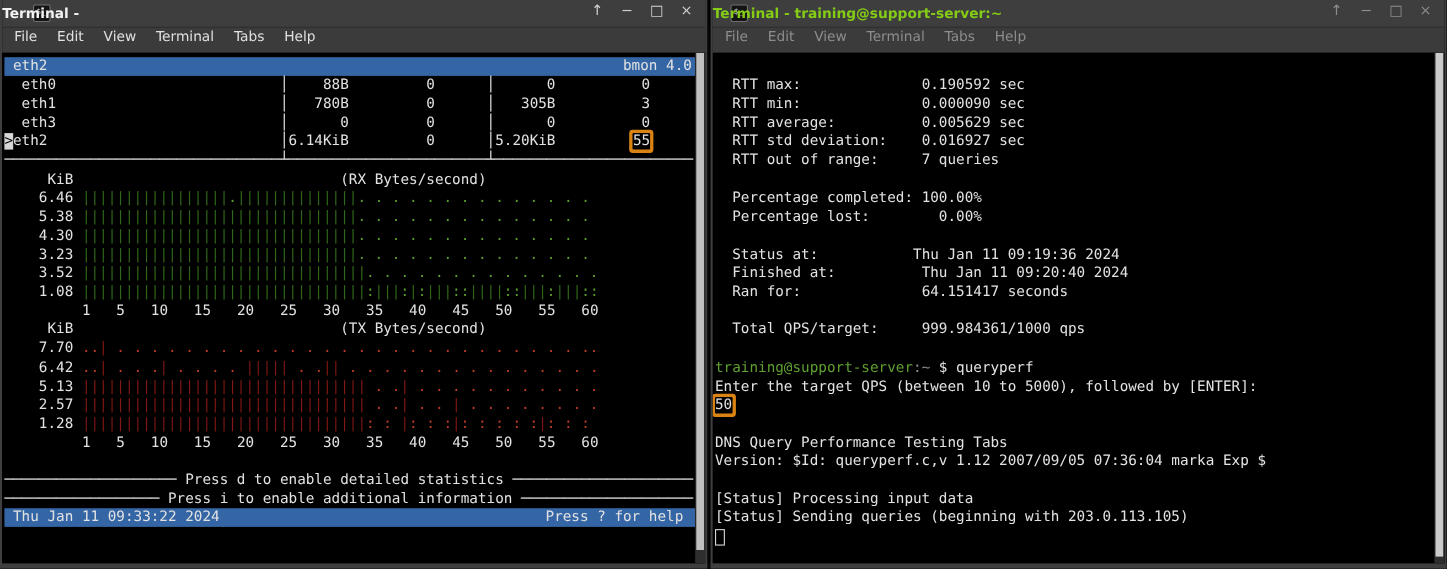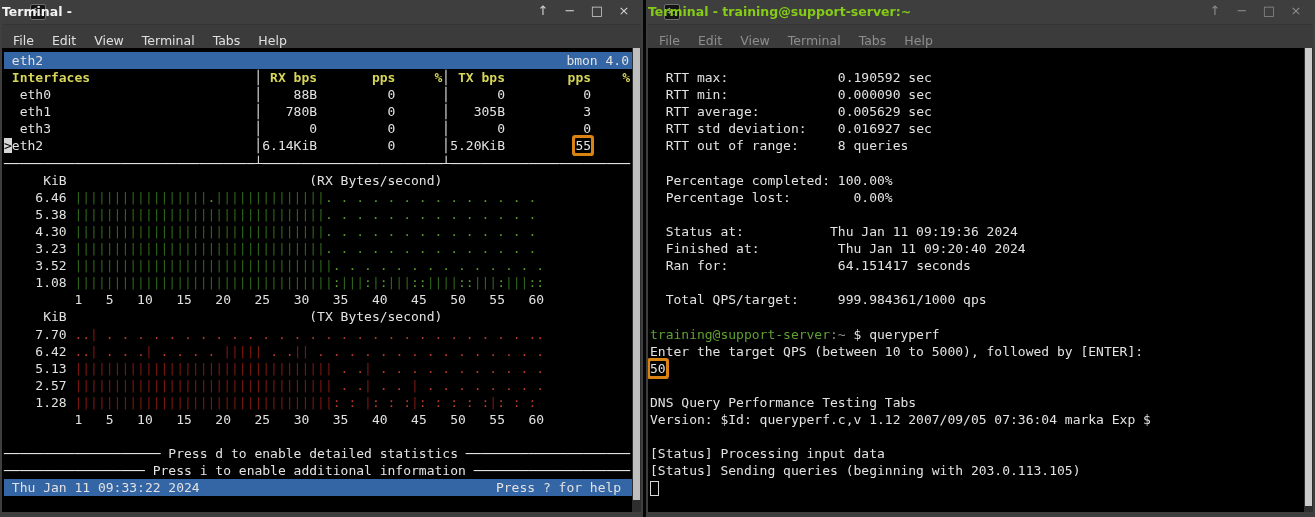--- a/index.html
+++ b/index.html
@@ -21,21 +21,21 @@
   .win-right .title{color:#84cc16}
   .app-icon{position:absolute;top:4px;width:16px;height:16px;background:#141414;
     border:1px solid #6f6f6f;border-radius:2px;text-align:left}
   .win-left .app-icon{left:28px}
   .win-right .app-icon{left:16px}
   .app-icon-glyph{display:block;font-size:7px;line-height:13px;color:#d8d8d8;padding-left:2px;
     font-family:"DejaVu Sans Mono",monospace}
   .winbtns{position:absolute;right:10px;top:3px;display:flex;gap:13px}
   .winbtn{width:14px;text-align:center;font-size:13px;color:#d0d0d0;cursor:default}
   .win-right .winbtn{color:#8d8d8d}
-  .menubar{height:23px;background:#3b3b3b;display:flex;align-items:flex-end;padding-left:2px}
+  .menubar{height:23px;background:#3b3b3b;display:flex;align-items:flex-start;padding-left:2px}
   .menu-item{padding:0 9px;font-size:12.5px;color:#e0e0e0}
   .win-right .menu-item{color:#8d8d8d}
   .content{position:relative;height:464px;overflow:hidden;background:#000}
   .screen{position:absolute;left:0;top:0;right:9px;bottom:0;padding:4px 0 0 2px;
     font-family:"DejaVu Sans Mono",monospace;font-size:13px;line-height:17.1px}
   .t-line{height:17.1px;white-space:pre;color:var(--fg-white)}
   .t-line span{white-space:pre}
   .ln-blue{background:var(--bar-blue);display:flex;padding-right:3px}
   .sg-fill{flex:1 1 auto}
   .sg-w{color:var(--fg-white)}
@@ -73,21 +73,20 @@
     <span class="menu-item">File</span>
     <span class="menu-item">Edit</span>
     <span class="menu-item">View</span>
     <span class="menu-item">Terminal</span>
     <span class="menu-item">Tabs</span>
     <span class="menu-item">Help</span>
   </div>
   <div class="content">
     <div class="screen">
         <div class="t-line ln-blue"><span class="sg-w"> eth2</span><span class="sg-fill"></span><span class="sg-w">bmon 4.0</span></div>
-        <div class="t-line"><span class="sg-y"> Interfaces</span><span class="sg-w">                     </span><span class="sg-w">│</span><span class="sg-y"> RX bps</span><span class="sg-y">       pps</span><span class="sg-y">     %</span><span class="sg-w">│</span><span class="sg-y"> TX bps</span><span class="sg-y">        pps</span><span class="sg-y">    %</span></div>
         <div class="t-line"><span class="sg-w">  eth0</span><span class="sg-w">                          </span><span class="sg-w">│</span><span class="sg-w">    88B</span><span class="sg-w">         0</span><span class="sg-w">      </span><span class="sg-w">│</span><span class="sg-w">      0</span><span class="sg-w">          0</span><span class="sg-w">     </span></div>
         <div class="t-line"><span class="sg-w">  eth1</span><span class="sg-w">                          </span><span class="sg-w">│</span><span class="sg-w">   780B</span><span class="sg-w">         0</span><span class="sg-w">      </span><span class="sg-w">│</span><span class="sg-w">   305B</span><span class="sg-w">          3</span><span class="sg-w">     </span></div>
         <div class="t-line"><span class="sg-w">  eth3</span><span class="sg-w">                          </span><span class="sg-w">│</span><span class="sg-w">      0</span><span class="sg-w">         0</span><span class="sg-w">      </span><span class="sg-w">│</span><span class="sg-w">      0</span><span class="sg-w">          0</span><span class="sg-w">     </span></div>
         <div class="t-line"><span class="sg-inv">&gt;</span><span class="sg-w">eth2</span><span class="sg-w">                           </span><span class="sg-w">│</span><span class="sg-w">6.14KiB</span><span class="sg-w">         0</span><span class="sg-w">      </span><span class="sg-w">│</span><span class="sg-w">5.20KiB</span><span class="sg-w">         </span><span class="sg-obox">55</span><span class="sg-w">     </span></div>
         <div class="t-line"><span class="sg-w">────────────────────────────────</span><span class="sg-w">┴</span><span class="sg-w">───────────────────────</span><span class="sg-w">┴</span><span class="sg-w">───────────────────────</span></div>
         <div class="t-line"><span class="sg-w">     KiB</span><span class="sg-w">                               </span><span class="sg-w">(RX Bytes/second)</span></div>
         <div class="t-line"><span class="sg-w">    6.46 </span><span class="sg-gb">|||||||||||||||||</span><span class="sg-gd">.</span><span class="sg-gb">||||||||||||||</span><span class="sg-gd">. . . . . . . . . . . . . . </span></div>
         <div class="t-line"><span class="sg-w">    5.38 </span><span class="sg-gb">||||||||||||||||||||||||||||||||</span><span class="sg-gd">. . . . . . . . . . . . . . </span></div>
         <div class="t-line"><span class="sg-w">    4.30 </span><span class="sg-gb">||||||||||||||||||||||||||||||||</span><span class="sg-gd">. . . . . . . . . . . . . . </span></div>
         <div class="t-line"><span class="sg-w">    3.23 </span><span class="sg-gb">||||||||||||||||||||||||||||||||</span><span class="sg-gd">. . . . . . . . . . . . . . </span></div>
@@ -133,21 +132,21 @@
     <span class="menu-item">Tabs</span>
     <span class="menu-item">Help</span>
   </div>
   <div class="content">
     <div class="screen">
         <div class="t-line"></div>
         <div class="t-line"><span class="sg-w">  RTT max:</span><span class="sg-w">              </span><span class="sg-w">0.190592 sec</span></div>
         <div class="t-line"><span class="sg-w">  RTT min:</span><span class="sg-w">              </span><span class="sg-w">0.000090 sec</span></div>
         <div class="t-line"><span class="sg-w">  RTT average:</span><span class="sg-w">          </span><span class="sg-w">0.005629 sec</span></div>
         <div class="t-line"><span class="sg-w">  RTT std deviation:</span><span class="sg-w">    </span><span class="sg-w">0.016927 sec</span></div>
-        <div class="t-line"><span class="sg-w">  RTT out of range:</span><span class="sg-w">     </span><span class="sg-w">8 queries</span></div>
+        <div class="t-line"><span class="sg-w">  RTT out of range:</span><span class="sg-w">     </span><span class="sg-w">7 queries</span></div>
         <div class="t-line"></div>
         <div class="t-line"><span class="sg-w">  Percentage completed:</span><span class="sg-w"> </span><span class="sg-w">100.00%</span></div>
         <div class="t-line"><span class="sg-w">  Percentage lost:</span><span class="sg-w">        </span><span class="sg-w">0.00%</span></div>
         <div class="t-line"></div>
         <div class="t-line"><span class="sg-w">  Status at:</span><span class="sg-w">           </span><span class="sg-w">Thu Jan 11 09:19:36 2024</span></div>
         <div class="t-line"><span class="sg-w">  Finished at:</span><span class="sg-w">          </span><span class="sg-w">Thu Jan 11 09:20:40 2024</span></div>
         <div class="t-line"><span class="sg-w">  Ran for:</span><span class="sg-w">              </span><span class="sg-w">64.151417 seconds</span></div>
         <div class="t-line"></div>
         <div class="t-line"><span class="sg-w">  Total QPS/target:</span><span class="sg-w">     </span><span class="sg-w">999.984361/1000 qps</span></div>
         <div class="t-line"></div>

